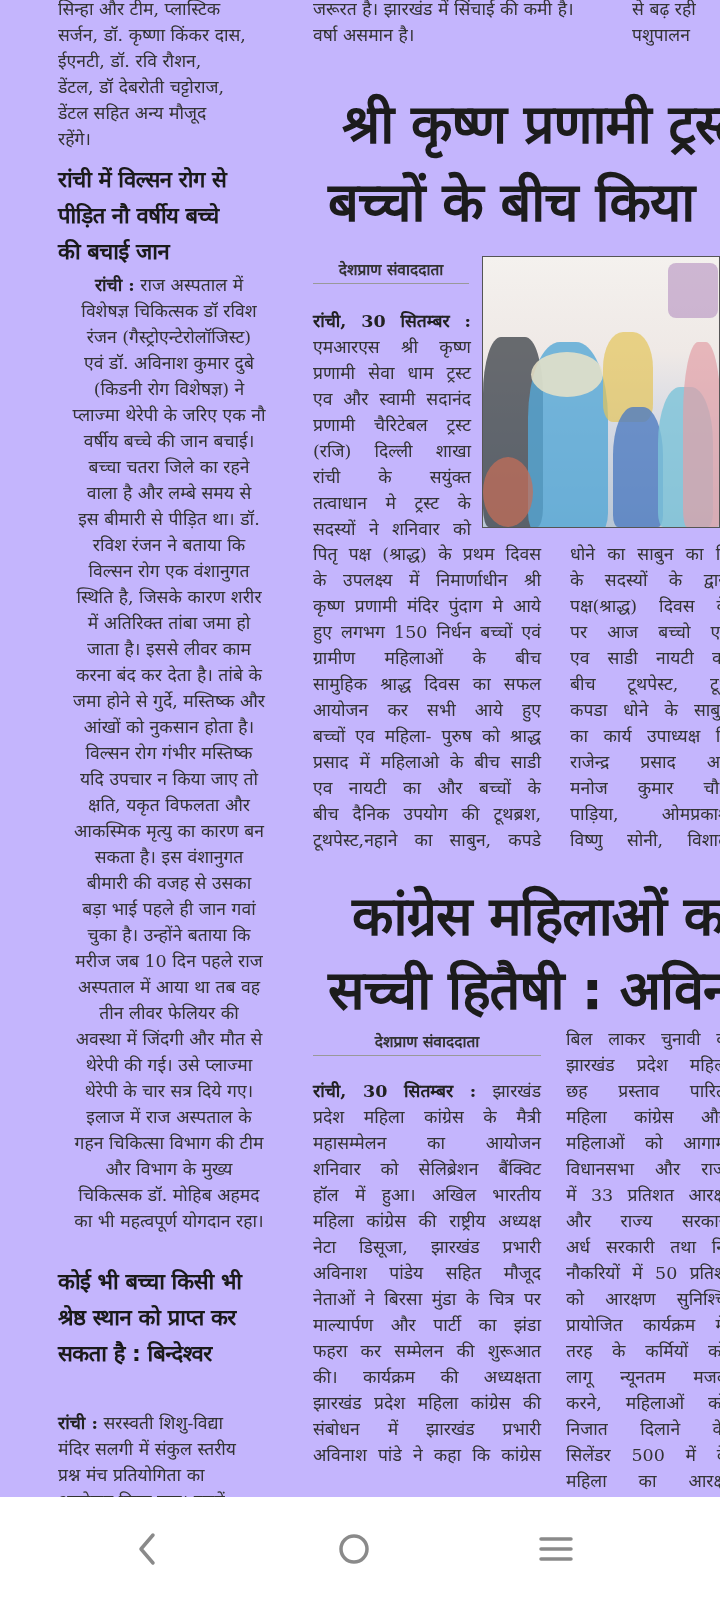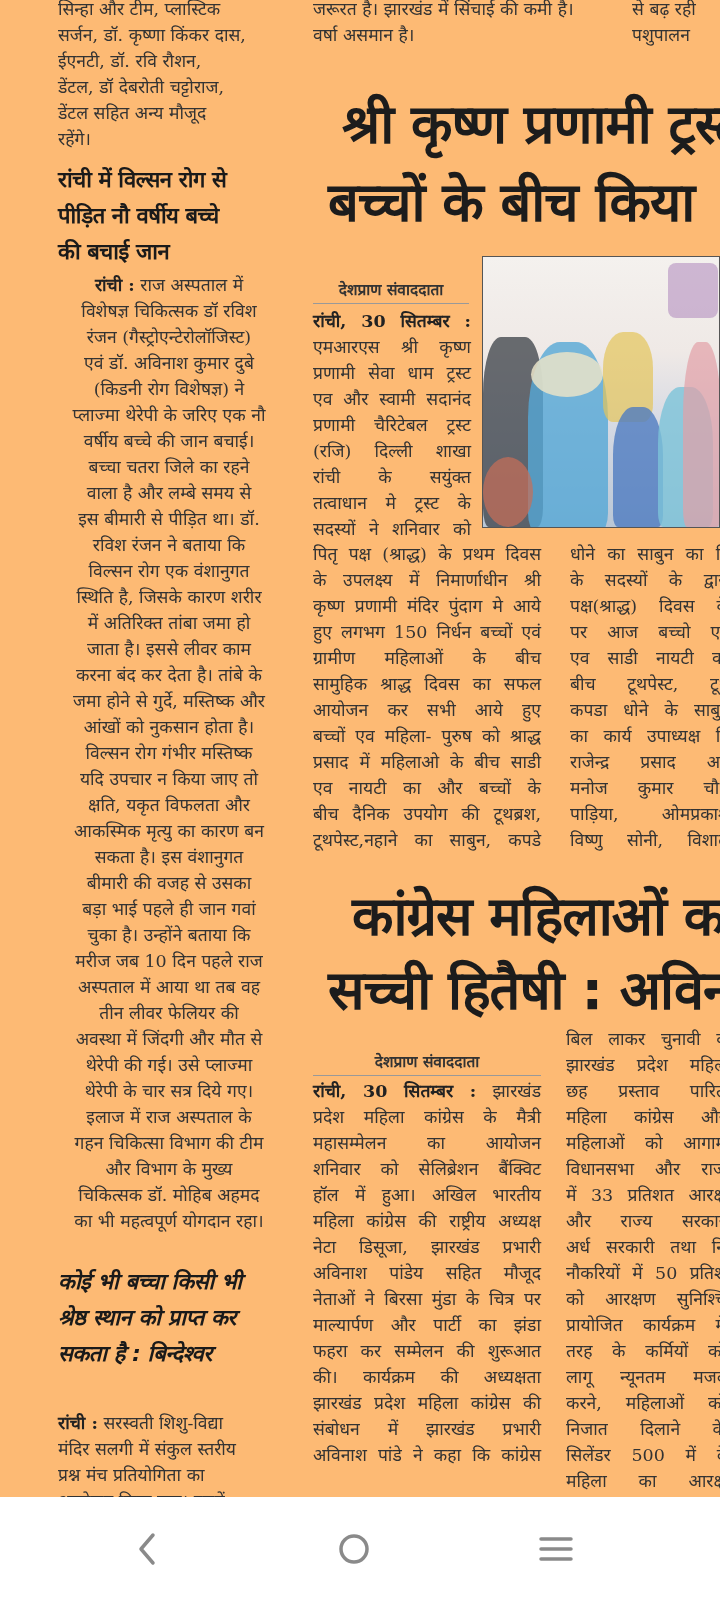--- a/index.html
+++ b/index.html
@@ -1,27 +1,27 @@
 <!DOCTYPE html>
 <html><head>
 <meta charset="utf-8">
 <style>
   html, body { margin:0; padding:0; }
   body { width:720px; height:1600px; background:#ffffff; position:relative; overflow:hidden;
          font-family:"DejaVu Sans", sans-serif; color:#2a2a2a; }
-  .page { position:absolute; left:0; top:0; width:720px; height:1497px; overflow:hidden; background:#fdba74; }
+  .page { position:absolute; left:0; top:0; width:720px; height:1497px; overflow:hidden; background:#c4b5fd; }
   .col-left { position:absolute; left:58px; top:0; width:222px; }
   .txt { font-family:"DejaVu Serif", serif; font-size:17.5px; line-height:26px; color:#333; margin:0; }
   .line { display:block; white-space:nowrap; }
   .just .line { text-align:justify; text-align-last:justify; }
   .hd { font-family:"DejaVu Sans", sans-serif; font-weight:bold; color:#1a1a1a; margin:0; }
   .left-head { font-size:22px; line-height:36px; letter-spacing:-0.5px; }
   .dateline { font-weight:bold; color:#222; }
   .big-head { font-family:"DejaVu Sans", sans-serif; font-weight:bold; color:#1c1c1c; white-space:nowrap; letter-spacing:-1px; position:absolute; }
-  .byline { font-family:"DejaVu Sans", sans-serif; font-weight:bold; font-size:15.5px; color:#333; text-align:center; border-bottom:1.5px solid #999; padding-bottom:3px; position:absolute;margin-top:20px; }
+  .byline { font-family:"DejaVu Sans", sans-serif; font-weight:bold; font-size:15.5px; color:#333; text-align:center; border-bottom:1.5px solid #999; padding-bottom:3px; position:absolute; }
   .photo { position:absolute; left:482px; top:256px; width:238px; height:272px; border:1.5px solid #555; box-sizing:border-box; overflow:hidden;
            background:linear-gradient(180deg,#f4f1ee 0%,#efe9e6 35%,#d8dbe4 60%,#b9c7d6 100%); }
   .photo .blob { position:absolute; border-radius:50%; }
   .navbar { position:absolute; left:0; top:1497px; width:720px; height:103px; background:#ffffff; }
   .nav-btn { position:absolute; top:22px; width:60px; height:60px; display:flex; align-items:center; justify-content:center; cursor:pointer; }
 </style>
 </head>
 <body>
 
 <div class="page">
@@ -77,21 +77,21 @@
           <span class="line">थेरेपी की गई। उसे प्लाज्मा</span>
           <span class="line">थेरेपी के चार सत्र दिये गए।</span>
           <span class="line">इलाज में राज अस्पताल के</span>
           <span class="line">गहन चिकित्सा विभाग की टीम</span>
           <span class="line">और विभाग के मुख्य</span>
           <span class="line">चिकित्सक डॉ. मोहिब अहमद</span>
           <span class="line">का भी महत्वपूर्ण योगदान रहा।</span>
         </div>
     </div>
 
-    <div class="hd left-head" style="position:absolute; top:1264px; width:222px;font-style:italic;">
+    <div class="hd left-head" style="position:absolute; top:1264px; width:222px;">
       <span class="line">कोई भी बच्चा किसी भी</span>
       <span class="line">श्रेष्ठ स्थान को प्राप्त कर</span>
       <span class="line">सकता है : बिन्देश्वर</span>
     </div>
 
     <div class="txt" style="position:absolute; top:1376px; width:222px;margin-top:34px;">
       <span class="line"><span class="dateline">रांची :</span><span> सरस्वती शिशु-विद्या</span></span>
       <div id="a2-body">
           <span class="line">मंदिर सलगी में संकुल स्तरीय</span>
           <span class="line">प्रश्न मंच प्रतियोगिता का</span>

